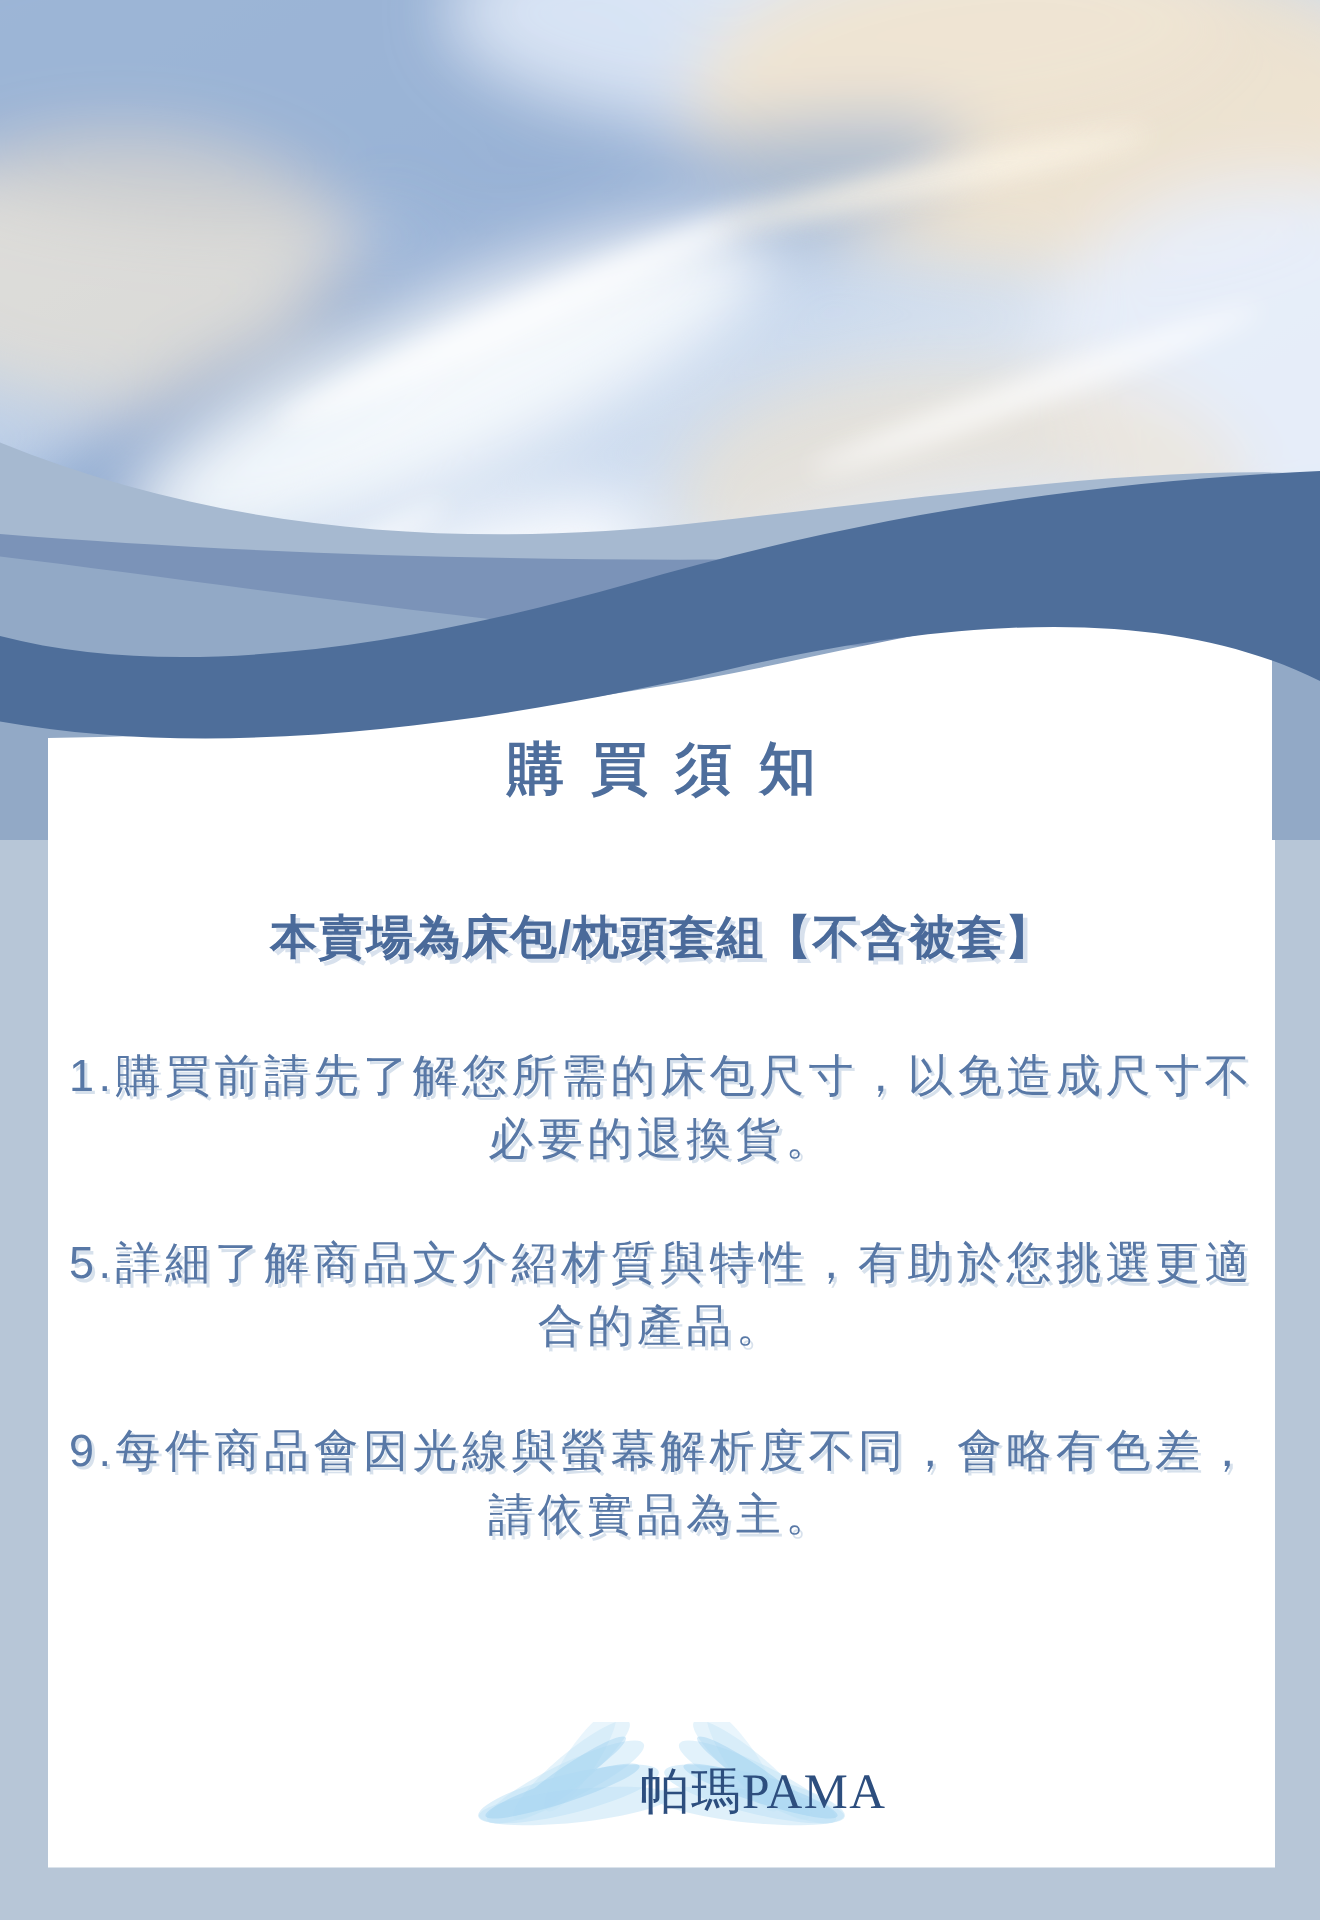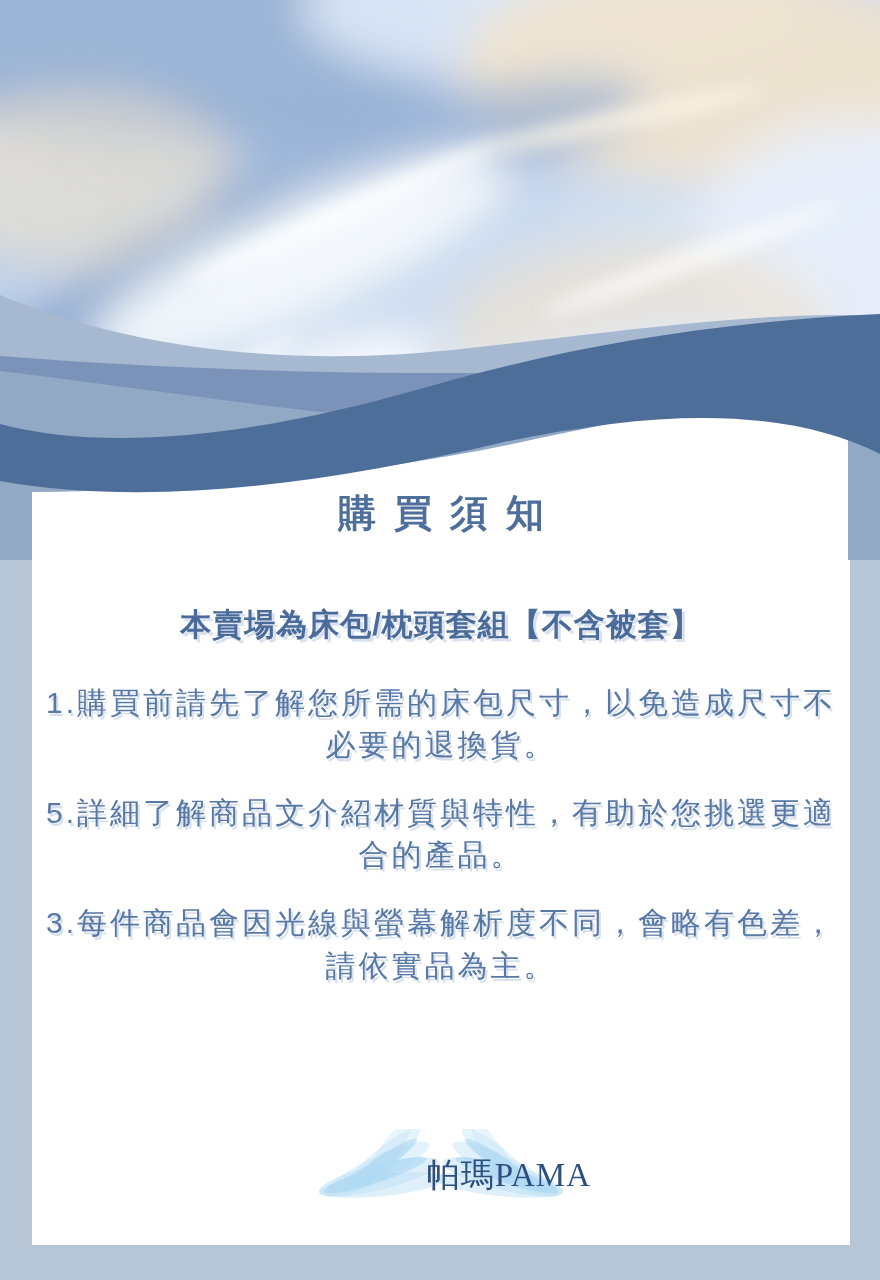--- a/index.html
+++ b/index.html
@@ -16,37 +16,37 @@
   .hero svg{display:block;width:880px;height:560px;}
 
   
   .card{position:absolute;left:32px;right:30px;top:480px;bottom:35px;background:#ffffff;z-index:1;}
 
   
   .waves{position:absolute;top:240px;left:0;width:880px;height:320px;z-index:2;display:block;}
 
   
   .content{
-    position:absolute;left:32px;width:818px;top:462px;bottom:45px;z-index:3;
+    position:absolute;left:32px;width:818px;top:462px;bottom:26px;z-index:3;
     display:flex;flex-direction:column;align-items:center;
   }
   .title{
     margin:26px 0 0 0;
     font-size:38px;font-weight:700;color:#4e6e9c;
     letter-spacing:18px;text-indent:18px;line-height:1.35;
   }
   .subtitle{
     margin:64px 0 0 0;
     font-size:31px;font-weight:800;color:#4a6a9a;
     letter-spacing:1px;line-height:1.4;white-space:nowrap;
     text-shadow:3px 3px 0 rgba(168,188,214,0.45);
   }
   .notes{margin-top:10px;width:100%;}
   .note{
-    margin:25px 10px 0 10px;
+    margin:40px 10px 0 10px;
     font-size:30px;font-weight:500;color:#5878a6;
     letter-spacing:3px;line-height:1.42;text-align:center;
     text-shadow:2px 2.5px 0 rgba(175,195,218,0.5);
   }
   .logo{
     margin-top:auto;margin-bottom:14px;
     position:relative;width:300px;height:92px;
     display:flex;align-items:center;justify-content:flex-end;
   }
   .logo svg{position:absolute;top:0;left:0;width:300px;height:92px;}
@@ -110,21 +110,21 @@
     <path fill="#ffffff" d="M32,252 C200,250 380,234 540,198 C690,166 800,150 848,146 L848,320 L32,320 Z"></path>
     <path fill="#4e6e9a" d="M880,74 C710,82 565,107 420,149 C265,193 115,214 0,184 L0,241 C150,268 330,243 500,203 C665,167 790,169 880,214 Z"></path>
   </svg>
 
   <div class="content">
     <h1 class="title">購買須知</h1>
     <h2 class="subtitle">本賣場為床包/枕頭套組【不含被套】</h2>
     <div class="notes">
       <p class="note">1.購買前請先了解您所需的床包尺寸，以免造成尺寸不必要的退換貨。</p>
       <p class="note">5.詳細了解商品文介紹材質與特性，有助於您挑選更適合的產品。</p>
-      <p class="note">3.每件商品會因光線與螢幕解析度不同，會略有色差，請依實品為主。</p>
+      <p class="note">9.每件商品會因光線與螢幕解析度不同，會略有色差，請依實品為主。</p>
     </div>
     <div class="logo">
       <svg viewBox="0 0 300 92">
 
         <g fill="#bfe2f6">
           <ellipse cx="88" cy="48" rx="62" ry="13" opacity="0.55" transform="rotate(-14 88 48)"></ellipse>
           <ellipse cx="86" cy="40" rx="58" ry="12" opacity="0.45" transform="rotate(-26 86 40)"></ellipse>
           <ellipse cx="90" cy="32" rx="50" ry="11" opacity="0.4" transform="rotate(-40 90 32)"></ellipse>
           <ellipse cx="96" cy="26" rx="40" ry="10" opacity="0.35" transform="rotate(-56 96 26)"></ellipse>
           <ellipse cx="92" cy="56" rx="64" ry="11" opacity="0.5" transform="rotate(-6 92 56)"></ellipse>

